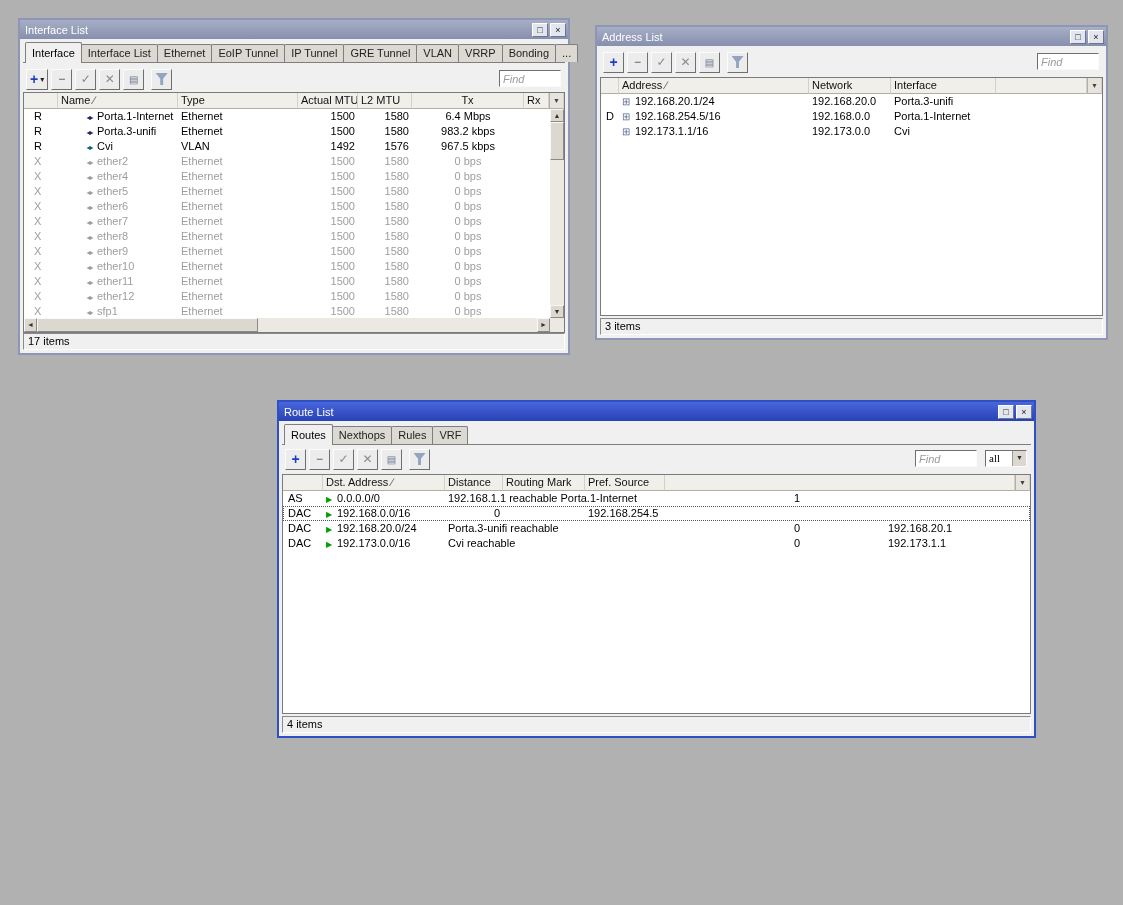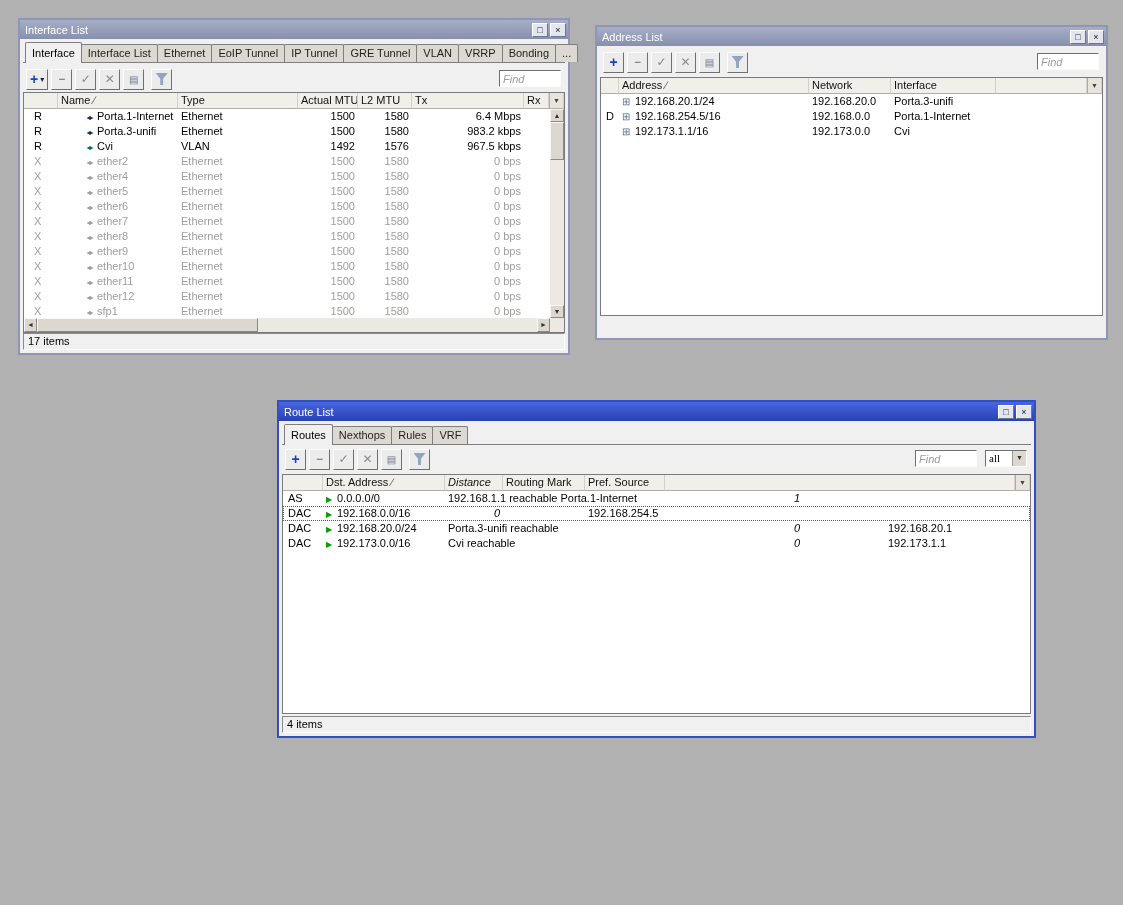--- a/index.html
+++ b/index.html
@@ -100,33 +100,33 @@
   }
   .ifc-icon.vlan { color:#0a6a72; }
   .addr-icon { display:inline-block; width:13px; font-size:10px; color:#5a6c92; }
   .route-icon { display:inline-block; width:11px; font-size:8px; color:#00a000; }
   
   .il .c-flag { width:34px; min-width:34px; padding-left:10px; }
   .il .c-name { width:120px; min-width:120px; padding-left:24px; }
   .il .c-type { width:120px; min-width:120px; }
   .il .c-amtu { width:60px; min-width:60px; }
   .il .c-l2   { width:54px; min-width:54px; }
-  .il .c-tx   { width:112px; min-width:112px; }
+  .il .c-tx   { width:112px; min-width:112px;text-align:center; }
   .il .c-rx   { flex:1; }
   
   .al .c-flag { width:18px; min-width:18px; padding-left:5px; }
   .al .c-addr { width:190px; min-width:190px; }
   .al .c-net  { width:82px; min-width:82px; }
   .al .c-if   { width:105px; min-width:105px; }
   .al .c-fill { flex:1; }
   
   .rl .c-flag { width:40px; min-width:40px; padding-left:5px; }
   .rl .c-dst  { width:122px; min-width:122px; }
   .rl .c-gw   { width:300px; min-width:300px; }
-  .rl .c-dist { width:58px; min-width:58px;font-style:italic; }
+  .rl .c-dist { width:58px; min-width:58px; }
   .rl .c-mark { width:82px; min-width:82px; }
   .rl .c-pref { width:80px; min-width:80px; }
   .rl .c-fill { flex:1; }
   
   .vscroll { position:absolute; top:16px; right:0; width:14px; bottom:14px; background:#ece9e2; }
   .hscroll { position:absolute; left:0; right:14px; bottom:0; height:14px; background:#ece9e2; }
   .corner  { position:absolute; right:0; bottom:0; width:14px; height:14px; background:#ece9e2; }
   .sbtn {
     background:#dcd8d0; border:1px solid; border-color:#f8f8f8 #8a8a8a #8a8a8a #f8f8f8;
     font-size:7px; color:#333; text-align:center;
@@ -476,20 +476,21 @@
         <div class="grow">
           <div class="cell c-flag"></div>
           <div class="cell c-addr"><span class="addr-icon">⊞</span><span>192.173.1.1/16</span></div>
           <div class="cell c-net">192.173.0.0</div>
           <div class="cell c-if">Cvi</div>
           <div class="cell c-fill"></div>
         </div>
       </div>
   </div>
 
+  <div class="status">3 items</div>
 </div>
 
 <div class="window active rl" id="win-routes">
   <div class="titlebar">
     <span>Route List</span>
     <span class="tb-btns">
       <span class="tb-btn">□</span>
       <span class="tb-btn">×</span>
     </span>
   </div>

